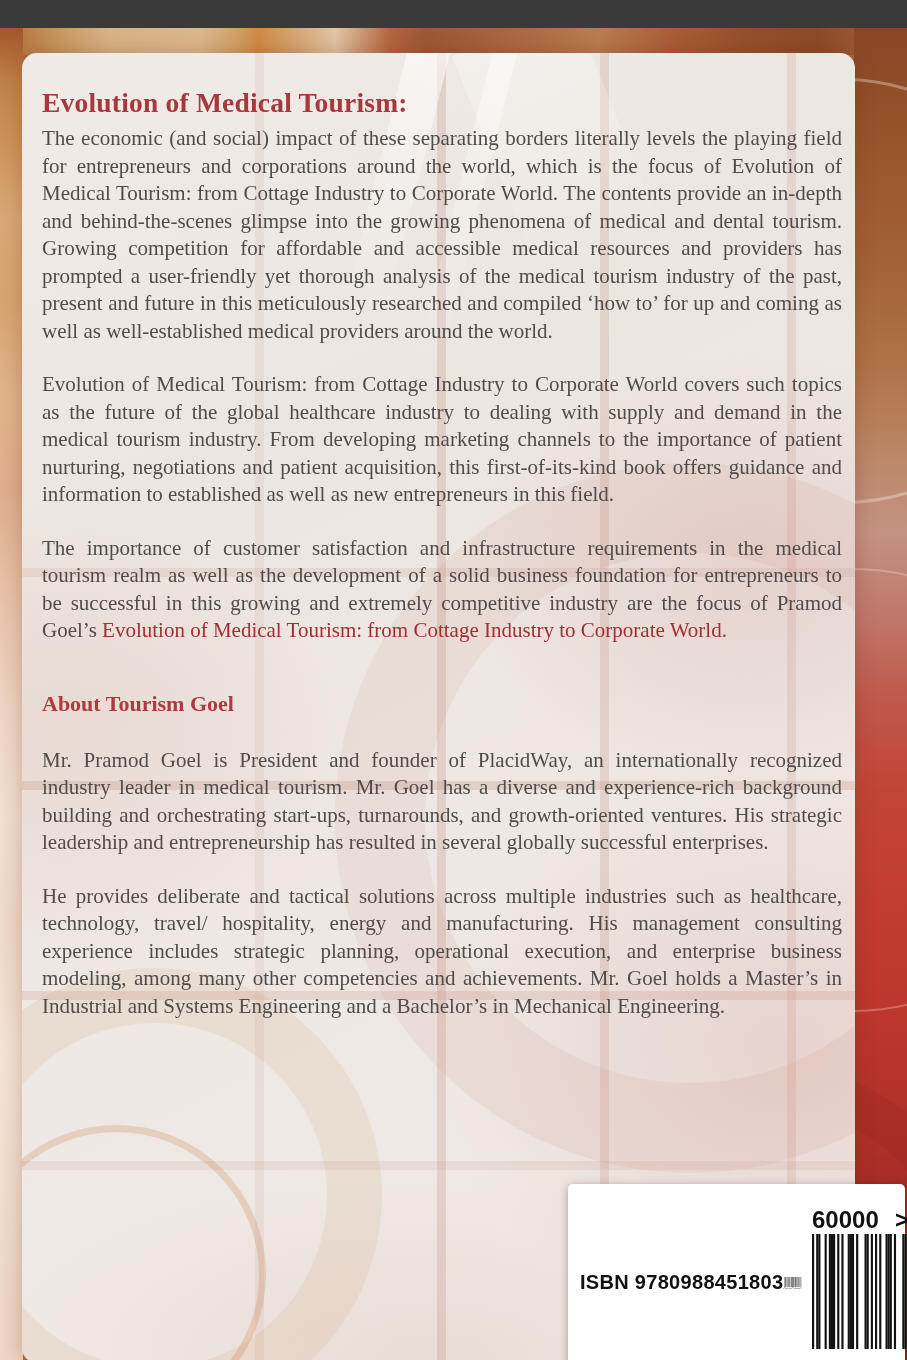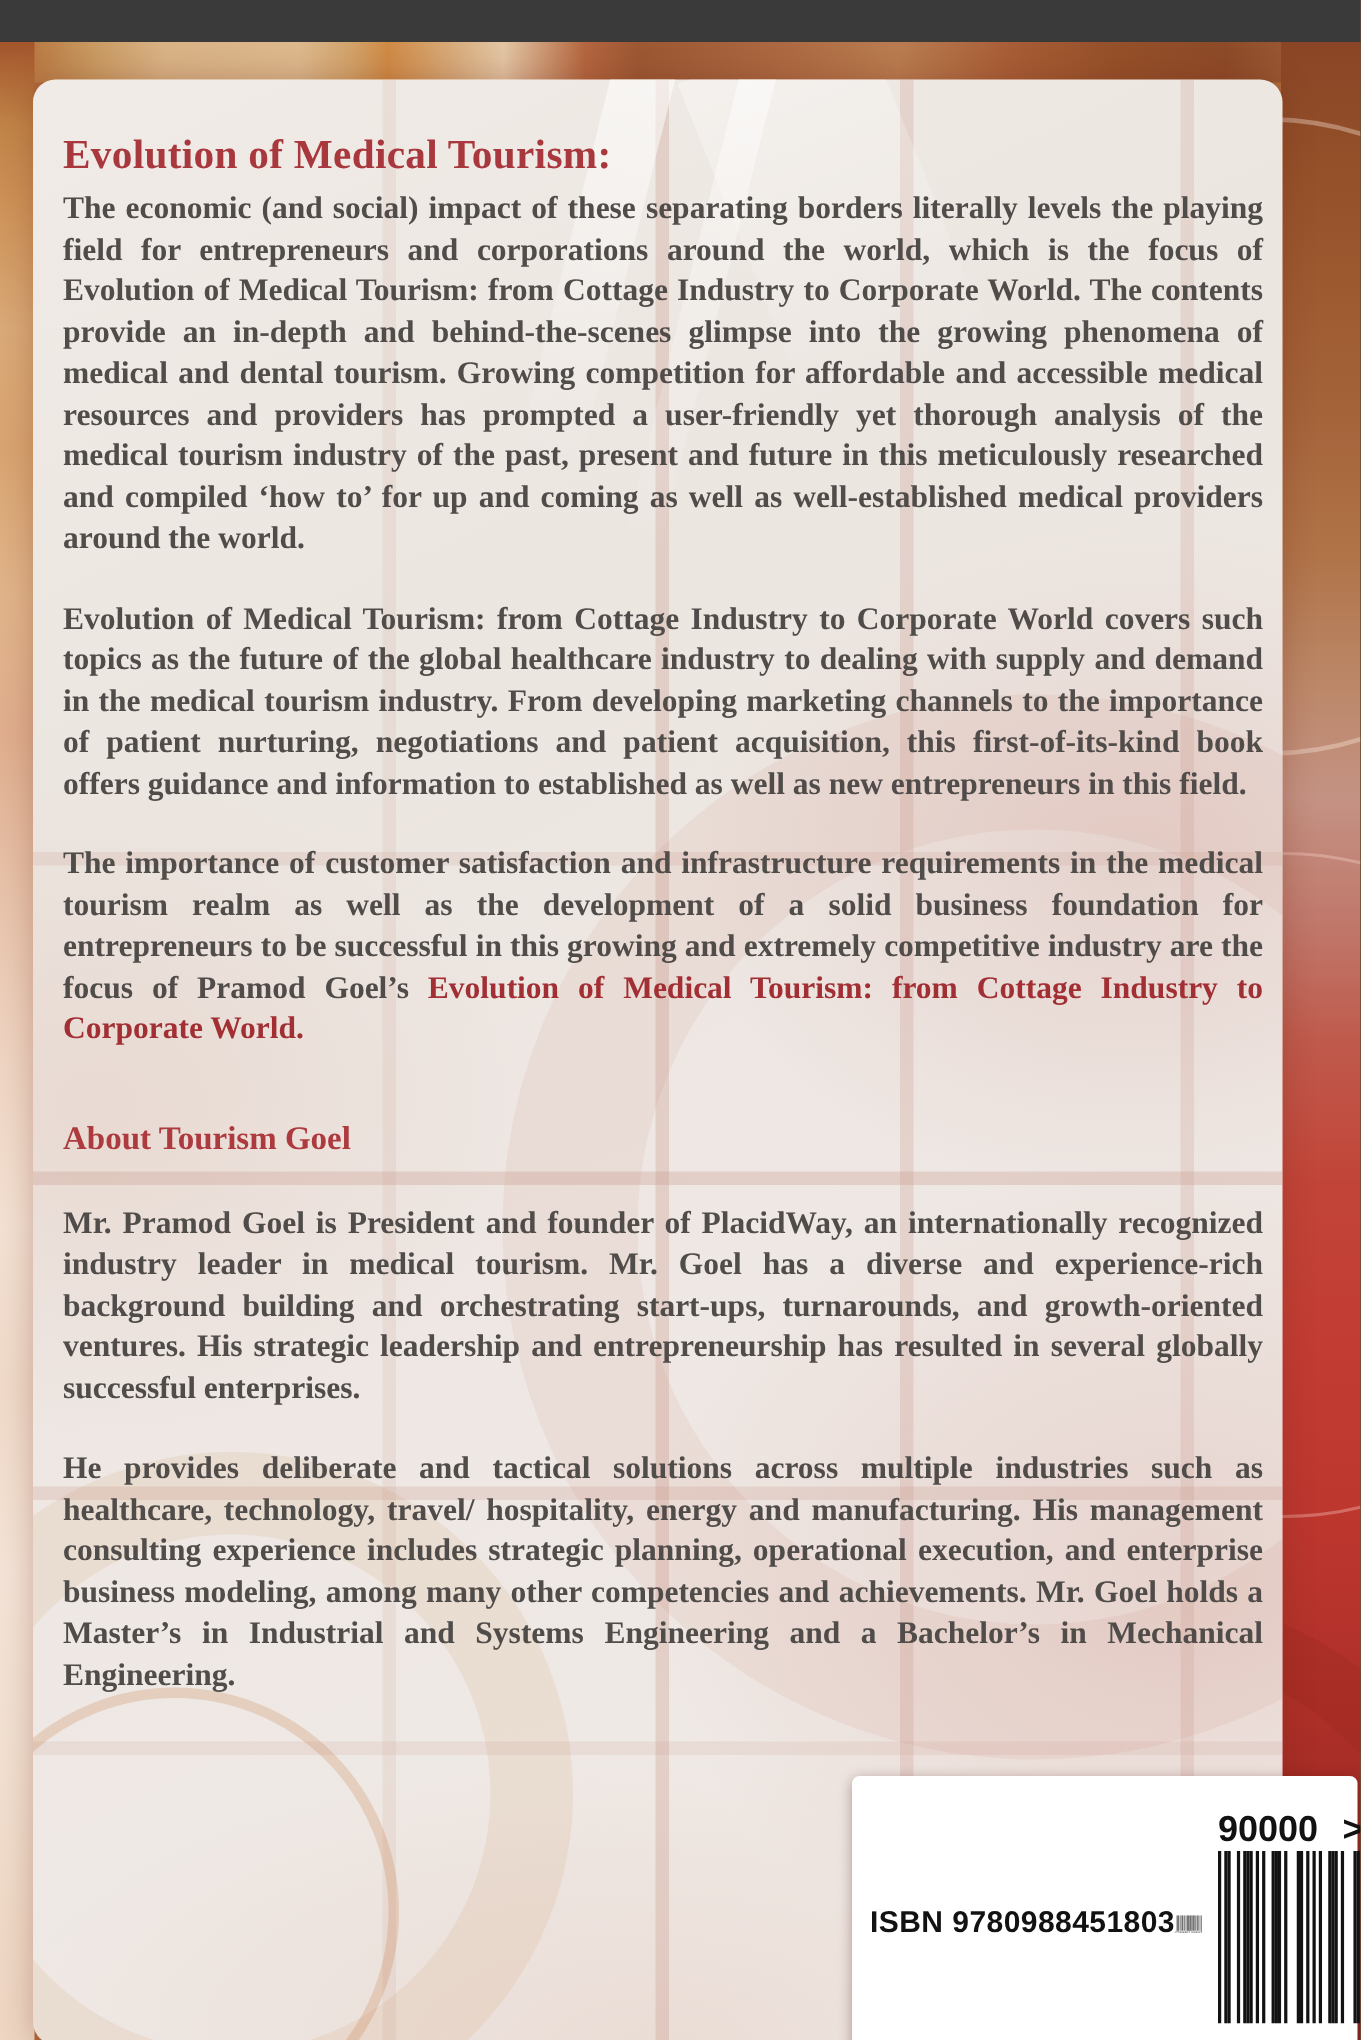--- a/index.html
+++ b/index.html
@@ -57,21 +57,21 @@
     background:linear-gradient(rgba(255,255,255,0.55),rgba(255,255,255,0)); }
   .streak-3 { left:470px; top:-30px; width:130px; height:240px; transform:rotate(-22deg);
     background:linear-gradient(rgba(255,255,255,0.35),rgba(255,255,255,0)); }
   .arc { position:absolute; border-radius:50%; }
   .arc-bl1 { left:-95px; top:915px; width:345px; height:345px; border:55px solid rgba(200,125,60,0.10); }
   .arc-bl2 { left:-55px; top:1072px; width:285px; height:285px; border:7px solid rgba(195,115,55,0.22); }
   .arc-rm  { right:-190px; top:410px; width:530px; height:530px; border:90px solid rgba(205,140,125,0.12); }
   
   .content { position:relative; z-index:4; padding:34px 13px 0 20px; }
   .book-title { color:#a8383d; font-size:27.5px; font-weight:700; line-height:31px; letter-spacing:0.2px; margin:0 0 7px; }
-  .content p { font-size:21px; line-height:27.5px; font-weight:700; color:#504c4a;
+  .content p { font-size:21px; line-height:27.5px; font-weight:400; color:#504c4a;
     text-align:justify; margin:0 0 26px; }
   .highlight { color:#a12f34; }
   .about-heading { color:#ad3a3f; font-size:22px; font-weight:700; margin:46px 0 30px; }
   
   .barcode-box { position:absolute; left:568px; top:1156px; width:337px; height:187px;
     background:#ffffff; border-radius:5px; z-index:5;
     box-shadow:0 2px 9px rgba(60,10,5,0.35);
     display:flex; gap:10px; padding:9px 8px 0 12px; box-sizing:border-box;
     font-family:"Liberation Sans", sans-serif; }
   .ean-col { width:222px; display:flex; flex-direction:row; align-items:center; }
@@ -172,21 +172,21 @@
             <rect x="193.20" y="0" width="2.15" height="134" fill="#121212"></rect>
             <rect x="197.40" y="0" width="2.15" height="134" fill="#121212"></rect>
           </g>
         <text x="-4" y="140" text-anchor="end">9</text>
         <text x="50" y="140" text-anchor="middle">780988</text>
         <text x="150" y="140" text-anchor="middle">451803</text>
       </svg>
     </div>
     <div class="supp-col">
       <div class="supp-label">
-        <span>90000</span>
+        <span>60000</span>
         <span>&gt;</span>
       </div>
       <svg id="supp-svg" width="99" height="115" viewBox="0 0 99 115">
         <g id="supp-bars">
             <rect x="0.00" y="0" width="2.15" height="115" fill="#121212"></rect>
             <rect x="4.20" y="0" width="2.15" height="115" fill="#121212"></rect>
             <rect x="6.30" y="0" width="2.15" height="115" fill="#121212"></rect>
             <rect x="12.60" y="0" width="2.15" height="115" fill="#121212"></rect>
             <rect x="16.80" y="0" width="2.15" height="115" fill="#121212"></rect>
             <rect x="18.90" y="0" width="2.15" height="115" fill="#121212"></rect>

